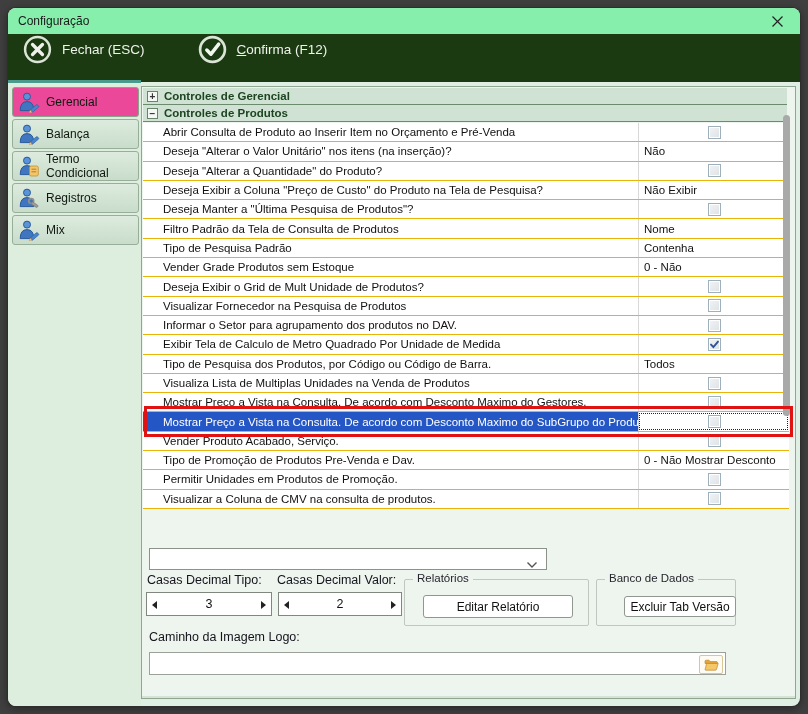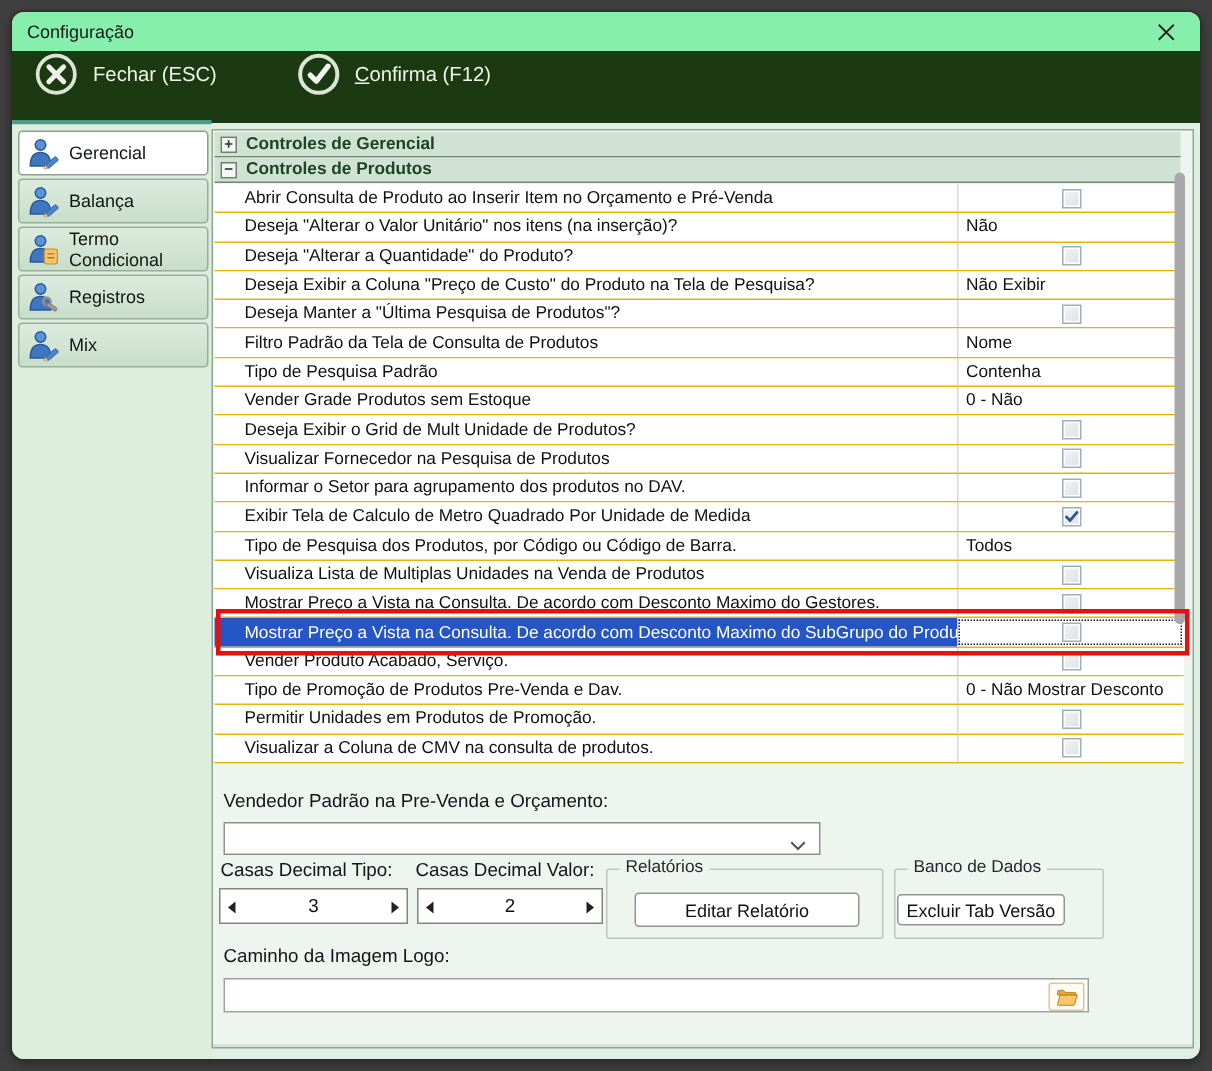--- a/index.html
+++ b/index.html
@@ -36,21 +36,21 @@
   .sidebar{
     position:absolute;left:0;top:75px;width:133px;bottom:0;background:#ddeede;
     padding-top:4px;box-sizing:border-box;
   }
   .tab{
     margin:0 2px 2px 4px;height:30px;border:1px solid #97ae98;border-radius:3px;
     background:linear-gradient(#dcebdd,#c9ddcb);
     display:flex;align-items:center;gap:6px;padding-left:5px;box-sizing:border-box;
     font-size:12px;color:#101810;
   }
-  .tab.active{background:#ffffff;border-color:#8aa48b;}
+  .tab.active{background:#ec4899;border-color:#8aa48b;}
   .tab svg{flex:0 0 auto;}
   
   .panel{
     position:absolute;left:133px;top:78px;width:655px;height:613px;
     background:#eef4ee;border:1px solid #8fa68f;box-sizing:border-box;
     box-shadow:inset 0 -2px 0 #d7e2d7;
   }
   .sec-header{
     position:absolute;left:1px;right:8px;height:17px;background:#d0e2d3;
     border-bottom:1px solid #6c8a6e;display:flex;align-items:center;gap:6px;
@@ -355,21 +355,20 @@
           <div class="row-label">Visualizar a Coluna de CMV na consulta de produtos.</div>
           <div class="row-value">
             <span class="cb"></span>
           </div>
         </div>
       </div>
 
     <div class="scroll-thumb"></div>
     <div class="annotation"></div>
 
-    <div class="flabel" style="left:7px;top:440px;">Vendedor Padrão na Pre-Venda e Orçamento:</div>
     <div class="combo">
       <span></span>
       <span class="chev">
         <svg width="12" height="8" viewBox="0 0 12 8">
             <path d="M1.5 1.5 L6 6 L10.5 1.5" stroke="#555" stroke-width="1.4" fill="none"></path>
           </svg>
       </span>
     </div>
 
     <div class="flabel" style="left:5px;top:486px;">Casas Decimal Tipo:</div>
@@ -387,21 +386,21 @@
     </div>
 
     <div class="groupbox" style="left:262px;width:185px;">
       <span class="legend">Relatórios</span>
     </div>
     <div class="btn" style="left:281px;top:508px;width:150px;height:23px;">Editar Relatório</div>
 
     <div class="groupbox" style="left:454px;width:140px;">
       <span class="legend">Banco de Dados</span>
     </div>
-    <div class="btn" style="left:456px;top:509px;width:112px;height:21px;">Excluir Tab Versão</div>
+    <div class="btn" style="left:482px;top:509px;width:112px;height:21px;">Excluir Tab Versão</div>
 
     <div class="flabel" style="left:7px;top:543px;">Caminho da Imagem Logo:</div>
     <div class="pathinput">
       <span></span>
       <span class="folderbtn">
         <svg width="15" height="12" viewBox="0 0 15 12">
           <path d="M1 2.5 Q1 1.2 2.2 1.2 L5 1.2 L6.2 2.6 L12.5 2.6 Q13.4 2.6 13.4 3.6 L13.4 4.4 L1 4.4 Z" fill="#e8a93c" stroke="#b07a18" stroke-width="0.6"></path>
           <path d="M2.6 4.4 L14.2 4.4 L12.4 10.6 Q12.2 11.2 11.4 11.2 L1.6 11.2 Q0.9 11.2 1.1 10.4 Z" fill="#f6c768" stroke="#b07a18" stroke-width="0.6"></path>
         </svg>
       </span>

